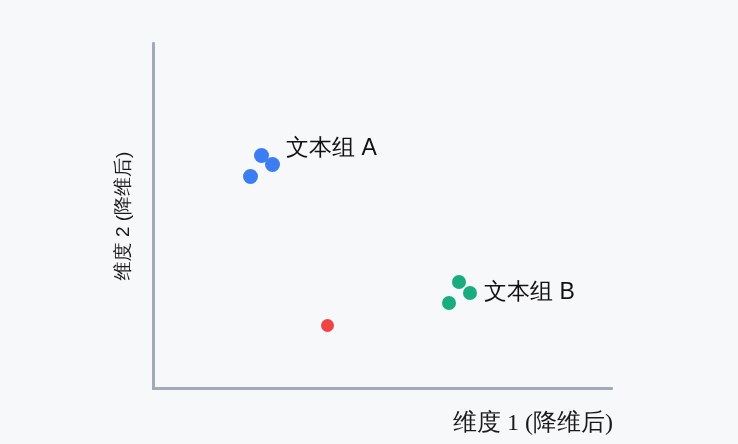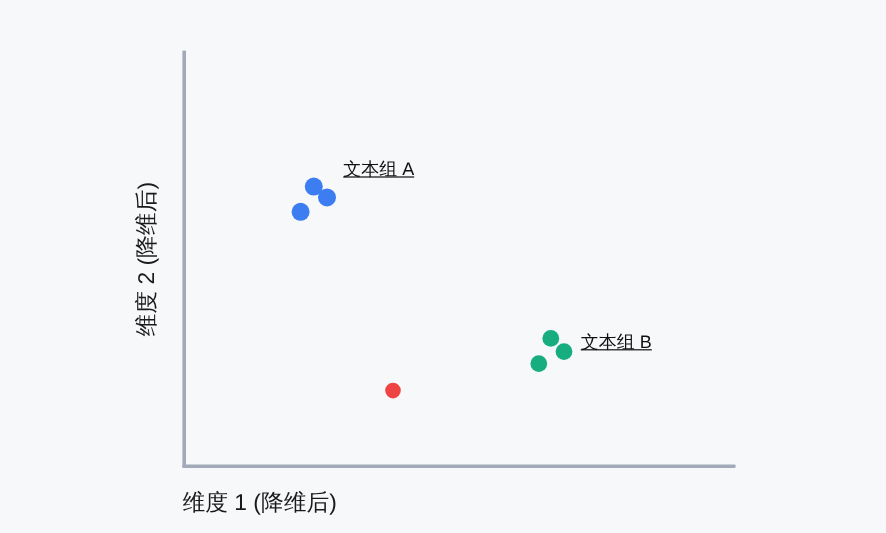--- a/index.html
+++ b/index.html
@@ -40,24 +40,25 @@
     background: #a2a9b8;
     border-radius: 1px;
   }
 
   
   .axis-title-x {
     position: absolute;
     left: 152px;
     top: 406px;
     width: 461px;
-    text-align: left;
-    font-size: 19px;
+    text-align: right;
+    font-size: 24px;
     color: #1a1a1a;
     white-space: nowrap;
+    font-family: Liberation Serif, serif;
   }
   .axis-title-y {
     position: absolute;
     left: 0px;
     top: 0px;
     width: 348px;
     height: 26px;
     line-height: 26px;
     text-align: center;
     font-size: 19px;
@@ -72,25 +73,24 @@
     position: absolute;
     border-radius: 50%;
   }
   .point.blue  { background: #3d7df2; }
   .point.green { background: #18ad7e; }
   .point.red   { background: #ee4444; }
 
   
   .cluster-label {
     position: absolute;
-    font-size: 15px;
+    font-size: 23px;
     color: #111111;
     white-space: nowrap;
     letter-spacing: 0px;
-    text-decoration: underline;
   }
 </style>
 </head>
 <body>
 
 <div id="scatter-plot">
 
   <div class="axis-y-line"></div>
   <div class="axis-x-line"></div>
 

